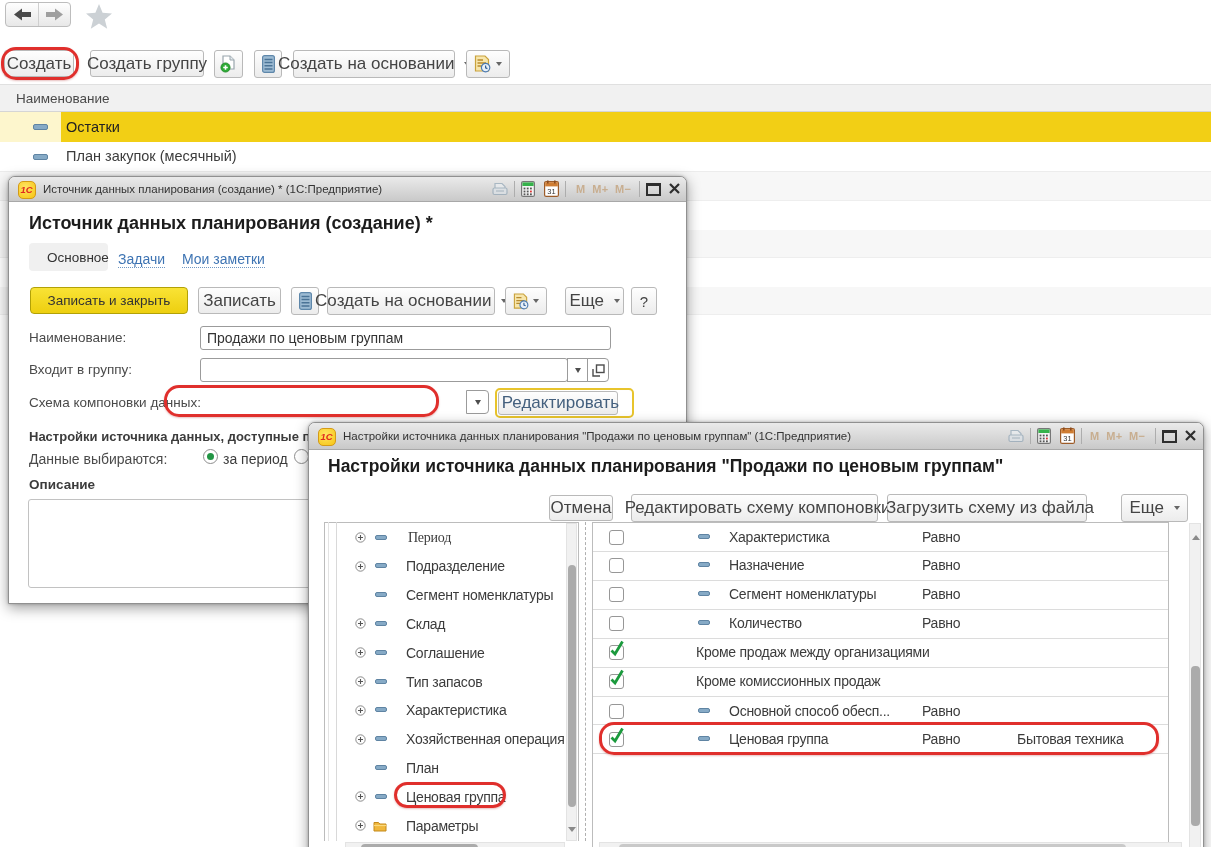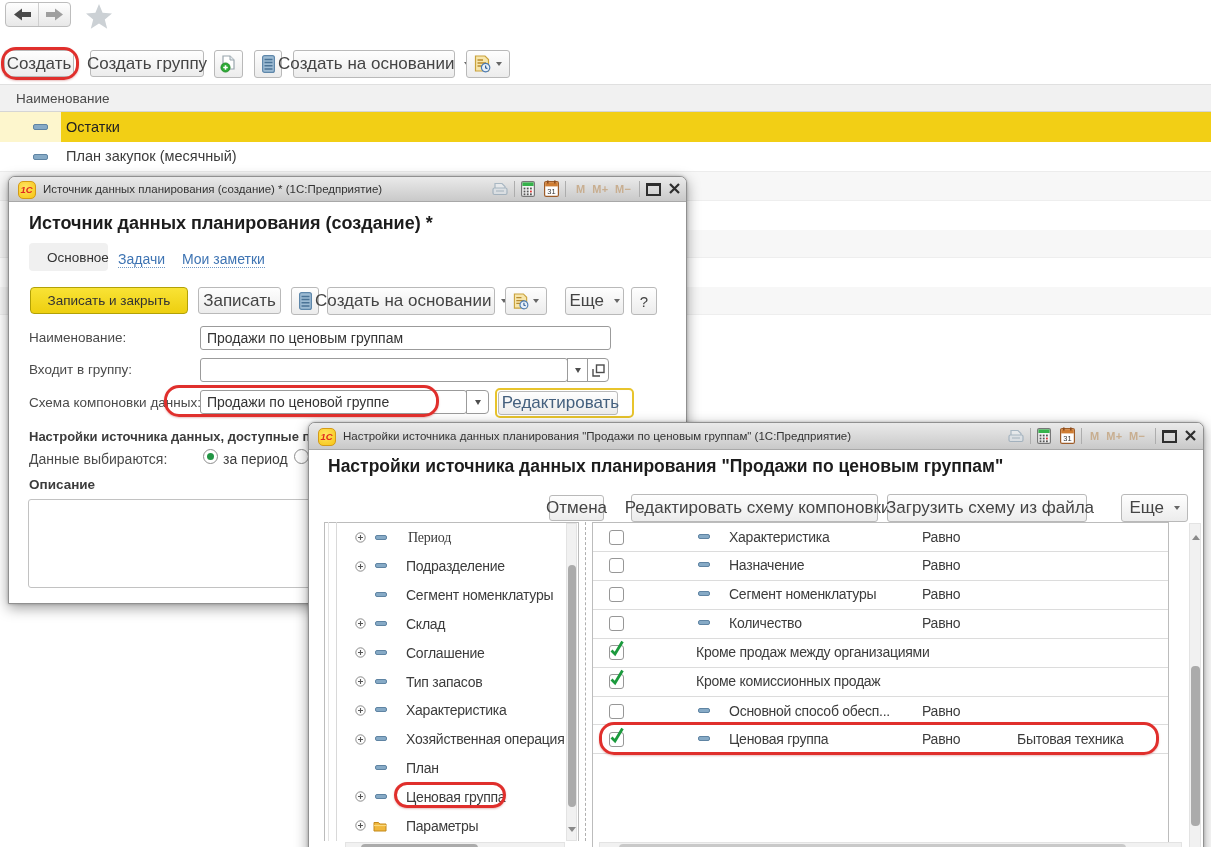--- a/index.html
+++ b/index.html
@@ -158,21 +158,20 @@
  <div class="dd" style="left:558px;top:181px;width:21px;height:24px;">
         <span class="tri" style="border-top-width:5px;"></span>
       </div>
  <div class="dd" style="left:578px;top:181px;width:22px;height:24px;border-radius:0 4px 4px 0;">
   <svg width="13" height="13" viewBox="0 0 13 13">
           <rect x="4.5" y="1" width="7.5" height="7.5" fill="none" stroke="#4d4d4d" stroke-width="1.4"></rect>
           <path d="M8 12 H1 V5" fill="none" stroke="#4d4d4d" stroke-width="1.4"></path>
         </svg>
  </div>
  <div class="lbl" style="left:20px;top:218px;">Схема компоновки данных:</div>
- <div class="fld" style="left:191px;top:213px;width:267px;height:24px;">Продажи по ценовой группе</div>
  <div class="dd" style="left:457px;top:213px;width:23px;height:24px;border-radius:0 4px 4px 0;">
         <span class="tri" style="border-top-width:5px;"></span>
       </div>
  <div class="a" style="left:486px;top:211px;width:139px;height:30px;border:2px solid #e8c42c;border-radius:5px;box-sizing:border-box;"></div>
  <div class="btn" style="left:489px;top:214px;width:120px;height:24px;color:#44607e;">
   <svg width="16" height="16" viewBox="0 0 16 16" style="margin-right:5px;">
           <rect x="1" y="2.5" width="11" height="12" fill="#eef3f8" stroke="#7a9cc0" stroke-width="1.2"></rect>
           <path d="M3 5.5 H10 M3 8 H10 M3 10.5 H7" stroke="#7a9cc0" stroke-width="1.1"></path>
           <path d="M3.5 15 L10.5 7" stroke="#7d6a34" stroke-width="2.4"></path>
           <path d="M9 6.5 L12 9.5" stroke="#4a79b8" stroke-width="2"></path>
@@ -227,21 +226,21 @@
  <div class="a" style="left:772px;top:5px;width:1px;height:16px;background:#adadad;"></div>
  <div class="a" style="left:781px;top:7px;font-size:11px;font-weight:bold;color:#c8ae90;letter-spacing:0.3px;">М&nbsp;&nbsp;М+&nbsp;&nbsp;М−</div>
  <div class="a" style="left:846px;top:5px;width:1px;height:16px;background:#adadad;"></div>
  <div class="a" style="left:853px;top:7px;width:11px;height:8px;border:2px solid #2e2e2e;border-top-width:3px;"></div>
  <svg class="a" style="left:875px;top:6px;" width="13" height="13" viewBox="0 0 13 13">
         <path d="M2 2 L11 11 M11 2 L2 11" stroke="#2e2e2e" stroke-width="2.2"></path>
       </svg>
 
  <div class="a" style="left:19px;top:33px;font-size:17.5px;font-weight:bold;color:#1c1c1c;white-space:nowrap;">Настройки источника данных планирования "Продажи по ценовым группам"</div>
 
- <div class="btn" style="left:240px;top:72px;width:55px;height:26px;">Отмена</div>
+ <div class="btn" style="left:240px;top:72px;width:64px;height:26px;">Отмена</div>
  <div class="btn" style="left:322px;top:71px;width:247px;height:28px;">
   <svg width="16" height="16" viewBox="0 0 16 16" style="margin-right:6px;">
           <rect x="1" y="2.5" width="11" height="12" fill="#eef3f8" stroke="#7a9cc0" stroke-width="1.2"></rect>
           <path d="M3 5.5 H10 M3 8 H10 M3 10.5 H7" stroke="#7a9cc0" stroke-width="1.1"></path>
           <path d="M3.5 15 L10.5 7" stroke="#7d6a34" stroke-width="2.4"></path>
           <path d="M9 6.5 L12 9.5" stroke="#4a79b8" stroke-width="2"></path>
           <path d="M12.5 1.5 l0.7 1.8 1.8 0.7 -1.8 0.7 -0.7 1.8 -0.7 -1.8 -1.8 -0.7 1.8 -0.7 Z" fill="#e33"></path>
           <path d="M10 0.5 l0.5 1.2 1.2 0.5 -1.2 0.5 -0.5 1.2 -0.5 -1.2 -1.2 -0.5 1.2 -0.5 Z" fill="#e33"></path>
         </svg>
   Редактировать схему компоновки</div>

